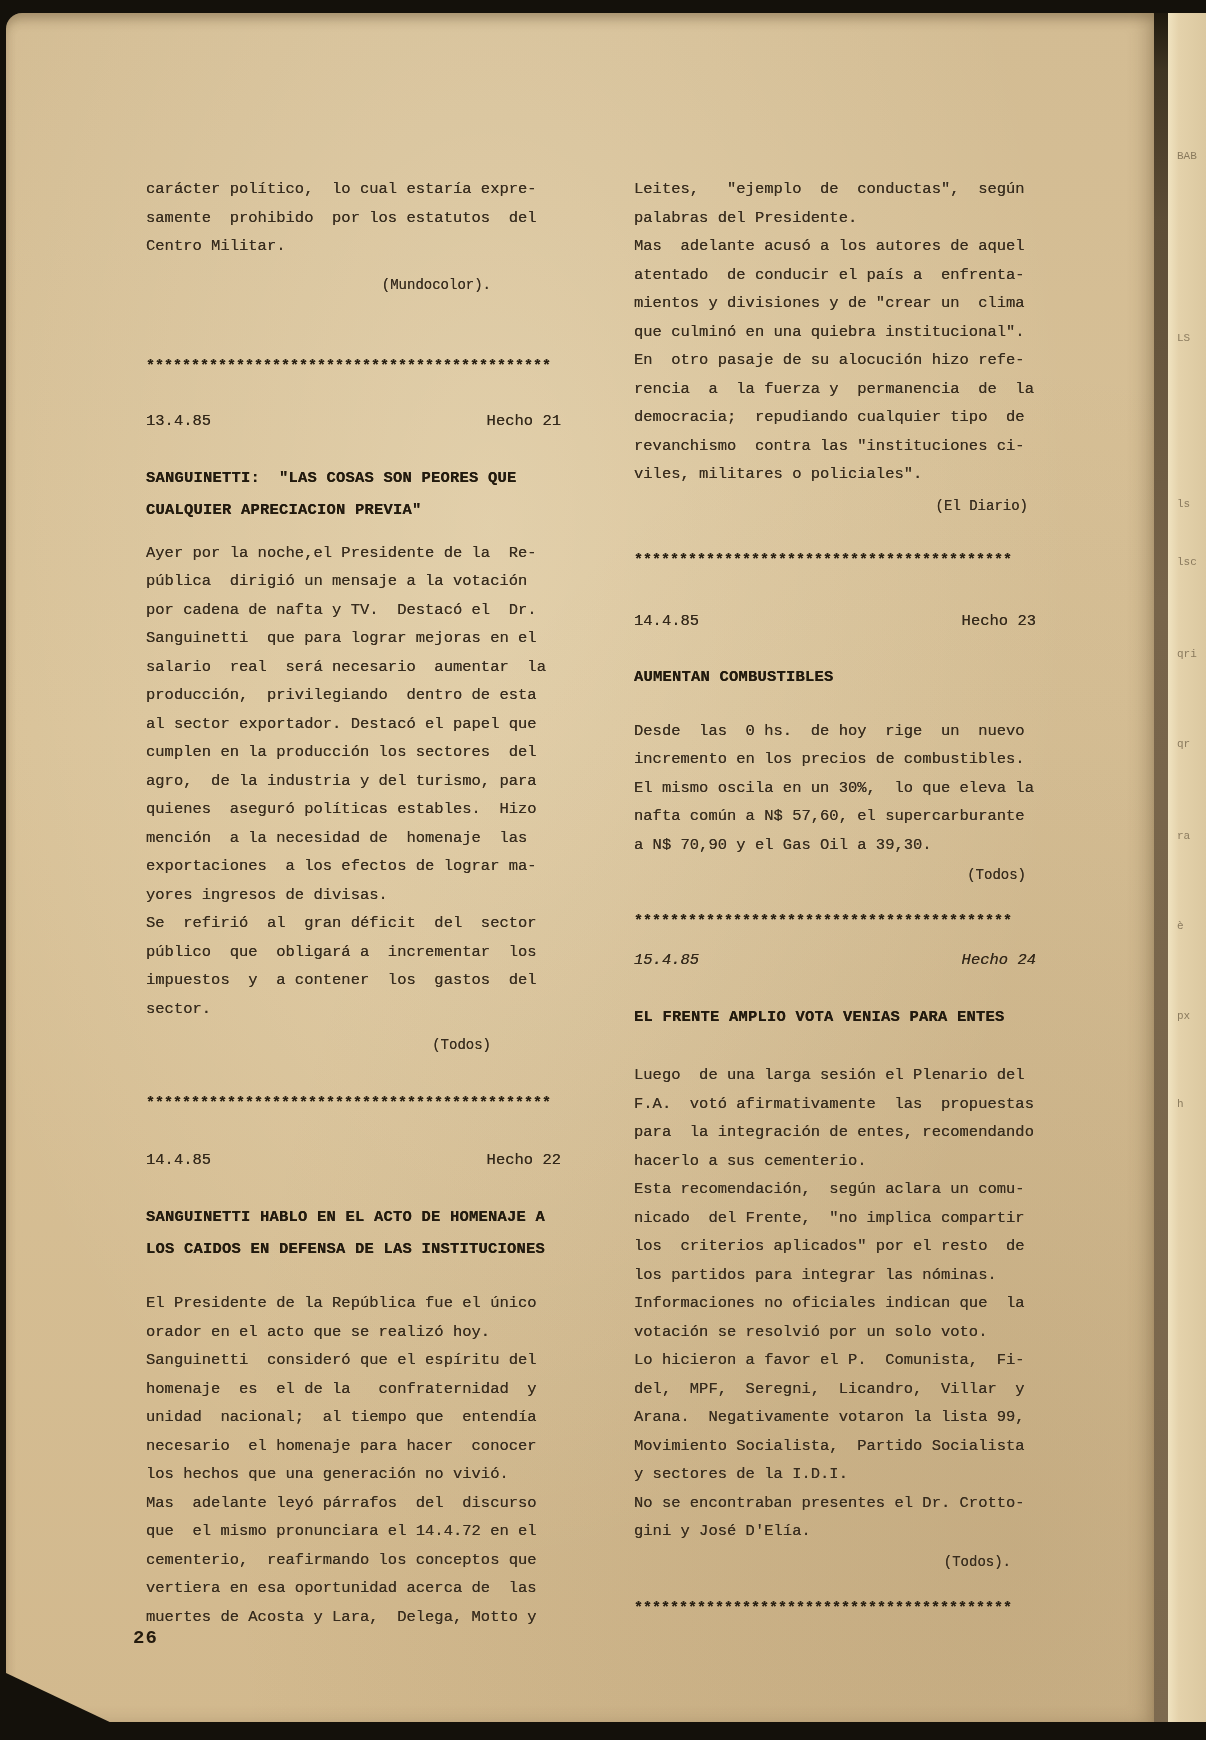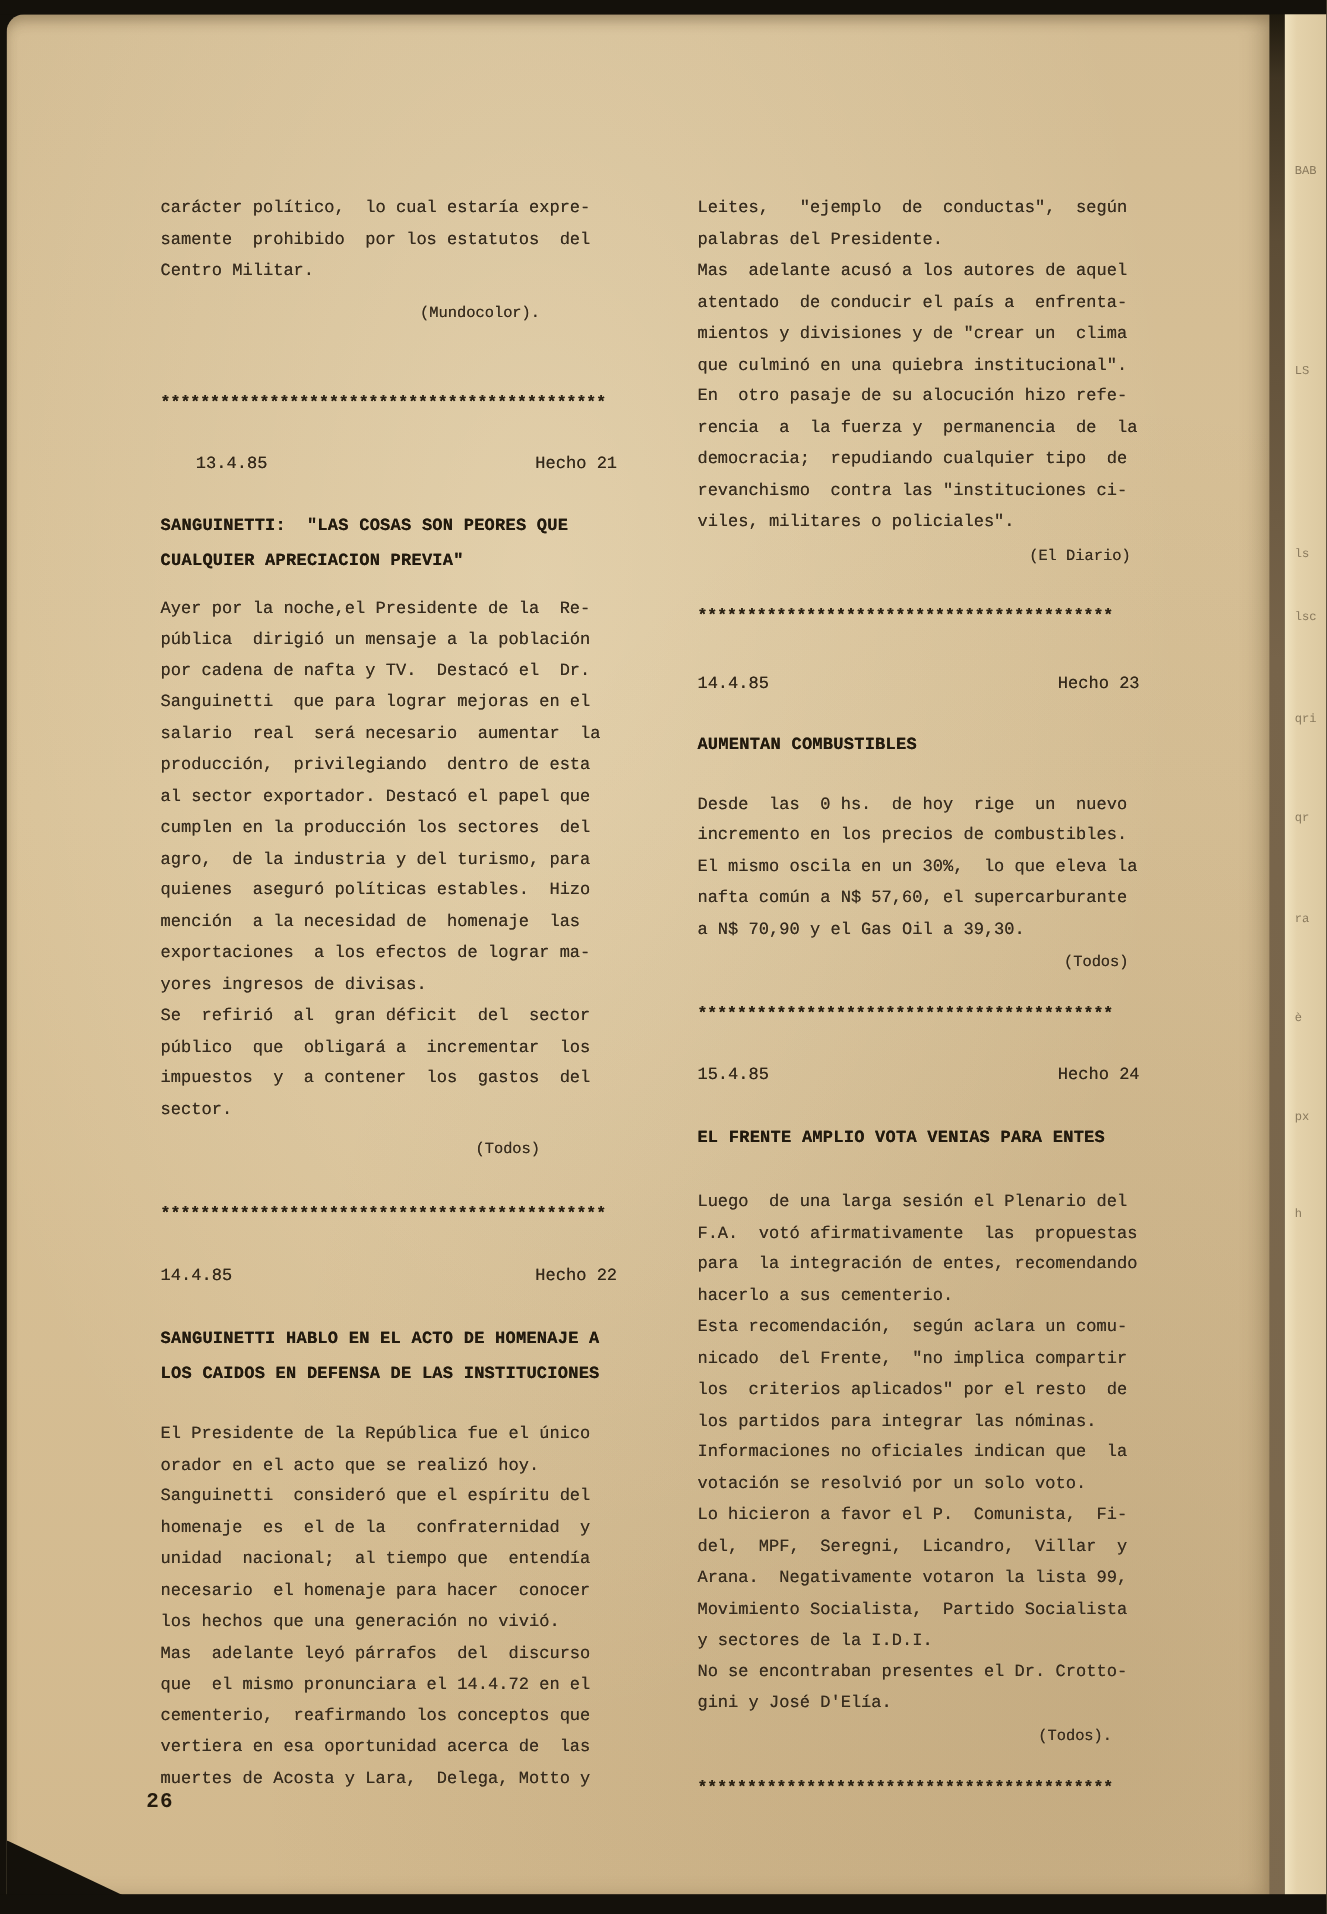--- a/index.html
+++ b/index.html
@@ -79,31 +79,31 @@
 <div class="page">
   <div class="stack-edge"></div>
   <div class="col col-left" id="col-left">
       <div class="block" style="margin-top: 0px;">
         <div class="line">carácter político,  lo cual estaría expre-</div>
         <div class="line">samente  prohibido  por los estatutos  del</div>
         <div class="line">Centro Militar.</div>
       </div>
       <div class="source" style="padding-right: 70px; margin-top: 10px;">(Mundocolor).</div>
       <div class="sep" style="margin-top: 52px;">*********************************************</div>
-      <div class="dateline" style="margin-top: 26px; margin-left: 32px;">
+      <div class="dateline" style="margin-top: 26px;">
         <span>13.4.85</span>
         <span>Hecho 21</span>
       </div>
       <div class="block" style="margin-top: 26px;">
         <div class="hline">SANGUINETTI:  "LAS COSAS SON PEORES QUE</div>
         <div class="hline">CUALQUIER APRECIACION PREVIA"</div>
       </div>
       <div class="block" style="margin-top: 13px;">
         <div class="line">Ayer por la noche,el Presidente de la  Re-</div>
-        <div class="line">pública  dirigió un mensaje a la población</div>
+        <div class="line">pública  dirigió un mensaje a la votación</div>
         <div class="line">por cadena de nafta y TV.  Destacó el  Dr.</div>
         <div class="line">Sanguinetti  que para lograr mejoras en el</div>
         <div class="line">salario  real  será necesario  aumentar  la</div>
         <div class="line">producción,  privilegiando  dentro de esta</div>
         <div class="line">al sector exportador. Destacó el papel que</div>
         <div class="line">cumplen en la producción los sectores  del</div>
         <div class="line">agro,  de la industria y del turismo, para</div>
         <div class="line">quienes  aseguró políticas estables.  Hizo</div>
         <div class="line">mención  a la necesidad de  homenaje  las</div>
         <div class="line">exportaciones  a los efectos de lograr ma-</div>
@@ -163,21 +163,21 @@
       </div>
       <div class="block" style="margin-top: 24px;">
         <div class="line">Desde  las  0 hs.  de hoy  rige  un  nuevo</div>
         <div class="line">incremento en los precios de combustibles.</div>
         <div class="line">El mismo oscila en un 30%,  lo que eleva la</div>
         <div class="line">nafta común a N$ 57,60, el supercarburante</div>
         <div class="line">a N$ 70,90 y el Gas Oil a 39,30.</div>
       </div>
       <div class="source" style="padding-right: 10px; margin-top: 2px;">(Todos)</div>
       <div class="sep" style="margin-top: 17px;">******************************************</div>
-      <div class="dateline" style="margin-top: 27px;">
+      <div class="dateline" style="margin-top: 10px; font-style: italic;">
         <span>15.4.85</span>
         <span>Hecho 24</span>
       </div>
       <div class="block" style="margin-top: 26px;">
         <div class="hline">EL FRENTE AMPLIO VOTA VENIAS PARA ENTES</div>
       </div>
       <div class="block" style="margin-top: 28px;">
         <div class="line">Luego  de una larga sesión el Plenario del</div>
         <div class="line">F.A.  votó afirmativamente  las  propuestas</div>
         <div class="line">para  la integración de entes, recomendando</div>

